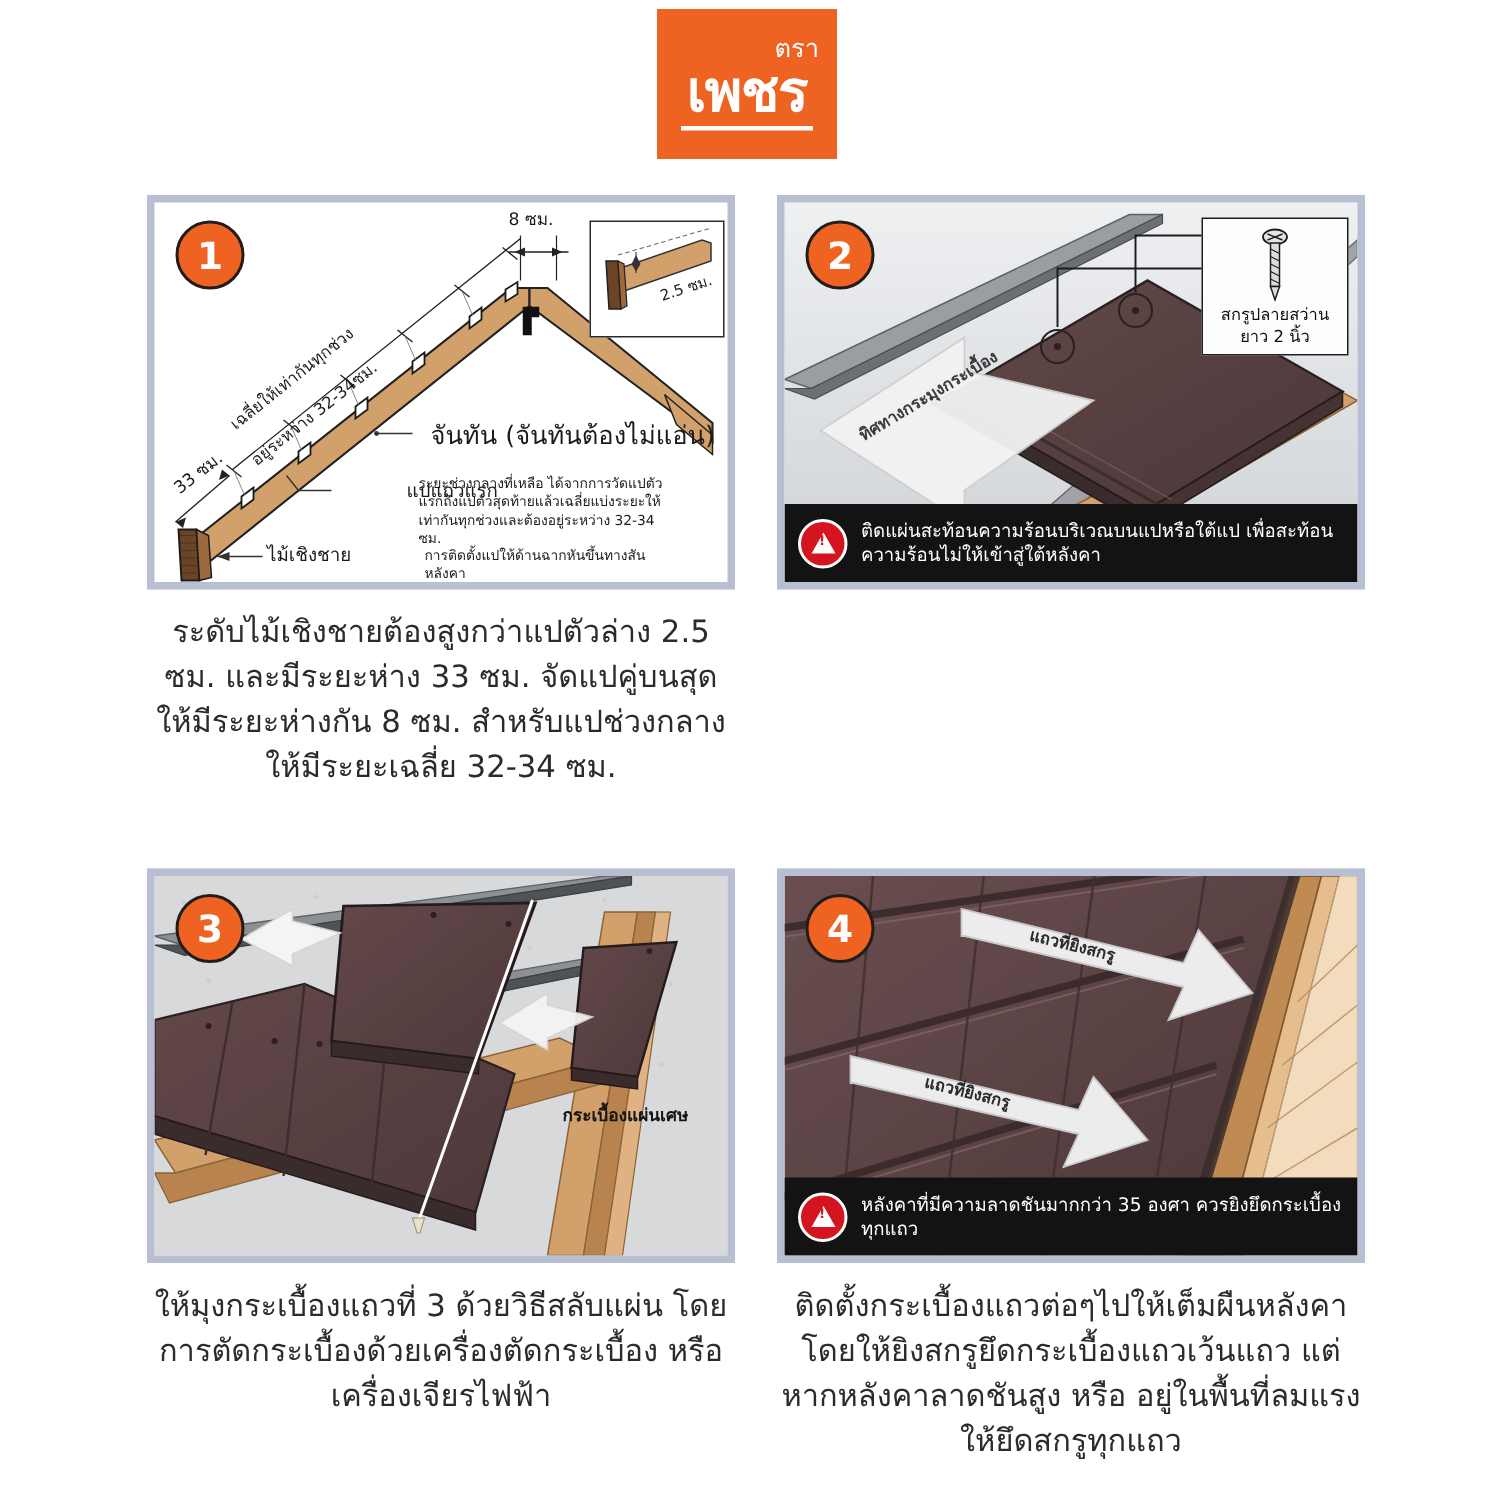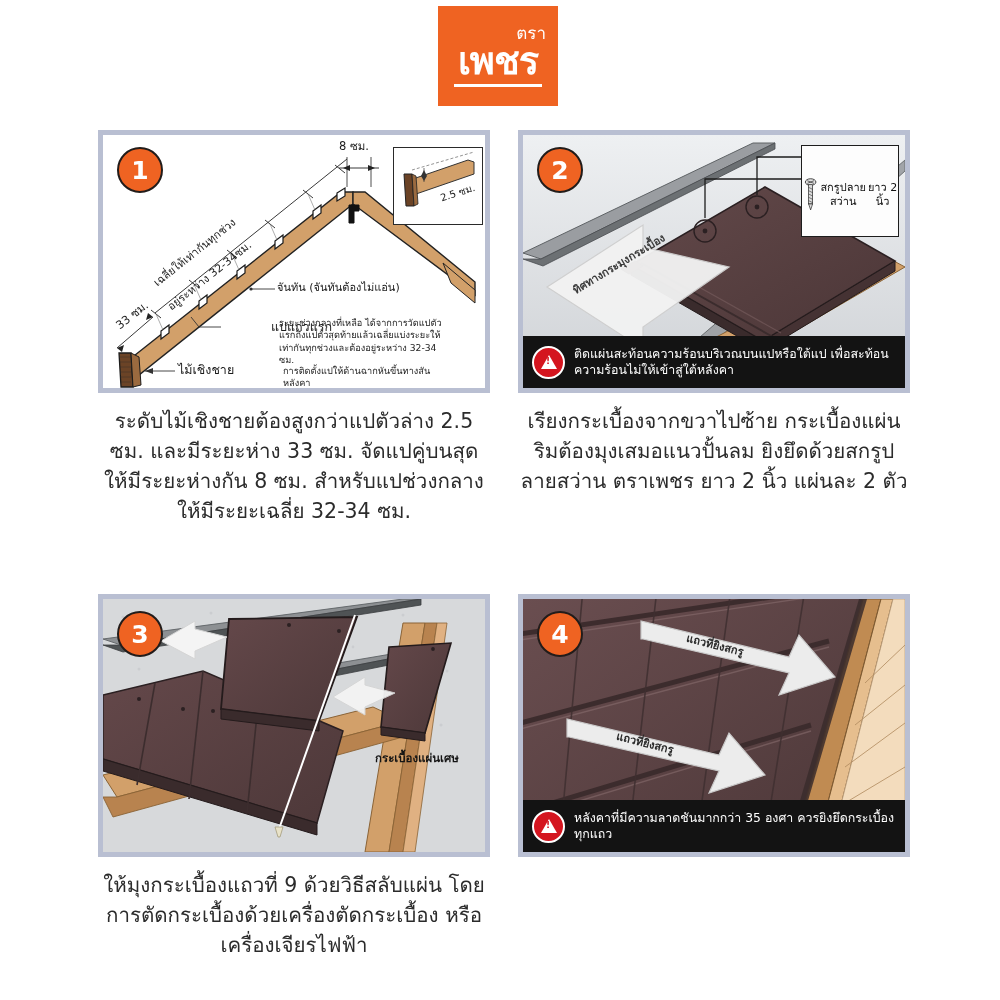--- a/index.html
+++ b/index.html
@@ -111,21 +111,21 @@
   .flabel {
     position: absolute; font-size: 11.5px; color: #141414;
     white-space: nowrap; font-weight: 600;
   }
   .arrow-label {
     position: absolute; font-size: 11px; color: #2a2a2a;
     white-space: nowrap; font-weight: 600;
   }
   .inset2 {
     position: absolute; border: 1.6px solid #1d1d1d; background: #fdfdfd;
-    display: flex; flex-direction: row; align-items: center;
+    display: flex; flex-direction: column; align-items: center;
     justify-content: flex-start; padding-top: 5px; z-index: 20;
   }
   .inset2-txt {
     font-size: 11px; color: #111; text-align: center; line-height: 1.2;
     margin-top: 2px;
   }
 </style>
 </head>
 <body>
 
@@ -226,21 +226,21 @@
             </svg>
           </div>
           <div class="dlabel sm" style="left:336px; top:58px; transform:rotate(-18deg); transform-origin:left top;">2.5 ซม.</div>
 
           <div class="dlabel" style="left:236px; top:4px;">8 ซม.</div>
           <div class="dlabel" style="left:10px; top:186px; transform:rotate(-38deg); transform-origin:left top;">33 ซม.</div>
 
           <div class="dlabel" style="left:48px; top:144px; transform:rotate(-38.5deg); transform-origin:left top; font-size:11px;">เฉลี่ยให้เท่ากันทุกช่วง</div>
           <div class="dlabel" style="left:62px; top:168px; transform:rotate(-38.5deg); transform-origin:left top; font-size:11px;">อยู่ระหว่าง 32-34ซม.</div>
 
-          <div class="dlabel" style="left:174px; top:146px; font-size:11px;">จันทัน (จันทันต้องไม่แอ่น)</div>
+          <div class="dlabel" style="left:184px; top:146px; font-size:17px;">จันทัน (จันทันต้องไม่แอ่น)</div>
           <div class="dlabel" style="left:120px; top:184px; font-size:12.5px;margin-left:48px;">แปแถวแรก</div>
           <div class="dlabel" style="left:75px; top:227px; font-size:12.5px;">ไม้เชิงชาย</div>
 
           <div class="para" style="left:176px; top:182px;">ระยะช่วงกลางที่เหลือ ได้จากการวัดแปตัวแรกถึงแปตัวสุดท้ายแล้วเฉลี่ยแบ่งระยะให้เท่ากันทุกช่วงและต้องอยู่ระหว่าง 32-34 ซม.</div>
           <div class="para" style="left:180px; top:230px;">การติดตั้งแปให้ด้านฉากหันขึ้นทางสันหลังคา</div>
         </div>
         <div class="badge">1</div>
       </div>
       <div class="caption">ระดับไม้เชิงชายต้องสูงกว่าแปตัวล่าง 2.5 ซม. และมีระยะห่าง 33 ซม. จัดแปคู่บนสุดให้มีระยะห่างกัน 8 ซม. สำหรับแปช่วงกลาง ให้มีระยะเฉลี่ย 32-34 ซม.</div>
     </div>
@@ -312,21 +312,20 @@
 
           <div class="warn">
             <div class="warn-icon">
               <div class="warn-tri"></div>
             </div>
             <div class="warn-text">ติดแผ่นสะท้อนความร้อนบริเวณบนแปหรือใต้แป เพื่อสะท้อนความร้อนไม่ให้เข้าสู่ใต้หลังคา</div>
           </div>
         </div>
         <div class="badge">2</div>
       </div>
-      <div class="caption">เรียงกระเบื้องจากขวาไปซ้าย กระเบื้องแผ่นริมต้องมุงเสมอแนวปั้นลม ยิงยึดด้วยสกรูปลายสว่าน ตราเพชร ยาว 2 นิ้ว แผ่นละ 2 ตัว</div>
     </div>
 
     <div class="cell">
       <div class="figure">
         <div class="fig-inner">
           <svg class="scene" width="382" height="253" viewBox="0 0 382 253">
             <defs>
               <linearGradient id="tile3" x1="0" y1="0" x2="1" y2="1">
                 <stop offset="0" stop-color="#64484a"></stop>
                   <stop offset="1" stop-color="#4d3839"></stop>
@@ -396,21 +395,21 @@
             <polygon points="262,86 262,78 230,98 262,116 262,108 292,94" fill="#f4f4f4" stroke="#d5d5d5" stroke-width="1" opacity="0.95"></polygon>
 
             <line x1="252" y1="16" x2="176" y2="230" stroke="#ffffff" stroke-width="2"></line>
             <polygon points="172,228 180,228 177,238 175,238" fill="#e8e2c8" stroke="#9c9270" stroke-width="0.7"></polygon>
           </svg>
 
           <div class="flabel" style="left:272px; top:150px;">กระเบื้องแผ่นเศษ</div>
         </div>
         <div class="badge">3</div>
       </div>
-      <div class="caption">ให้มุงกระเบื้องแถวที่ 9 ด้วยวิธีสลับแผ่น โดยการตัดกระเบื้องด้วยเครื่องตัดกระเบื้อง หรือเครื่องเจียรไฟฟ้า</div>
+      <div class="caption">ให้มุงกระเบื้องแถวที่ 3 ด้วยวิธีสลับแผ่น โดยการตัดกระเบื้องด้วยเครื่องตัดกระเบื้อง หรือเครื่องเจียรไฟฟ้า</div>
     </div>
 
     <div class="cell">
       <div class="figure">
         <div class="fig-inner">
           <svg class="scene" width="382" height="253" viewBox="0 0 382 253">
             <defs>
               <linearGradient id="tile4" x1="0" y1="0" x2="1" y2="1">
                 <stop offset="0" stop-color="#6a4e50"></stop>
                   <stop offset="1" stop-color="#4c3738"></stop>
@@ -460,16 +459,17 @@
 
           <div class="warn">
             <div class="warn-icon">
               <div class="warn-tri"></div>
             </div>
             <div class="warn-text">หลังคาที่มีความลาดชันมากกว่า 35 องศา ควรยิงยึดกระเบื้องทุกแถว</div>
           </div>
         </div>
         <div class="badge">4</div>
       </div>
+      <div class="caption">ติดตั้งกระเบื้องแถวต่อๆไปให้เต็มผืนหลังคา โดยให้ยิงสกรูยึดกระเบื้องแถวเว้นแถว แต่หากหลังคาลาดชันสูง หรือ อยู่ในพื้นที่ลมแรงให้ยึดสกรูทุกแถว</div>
     </div>
 
   </div>
 </div>
 
 </body></html>

